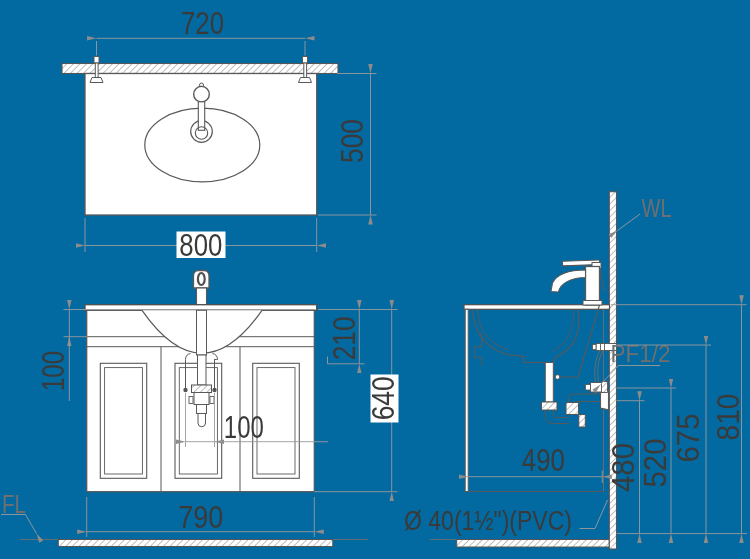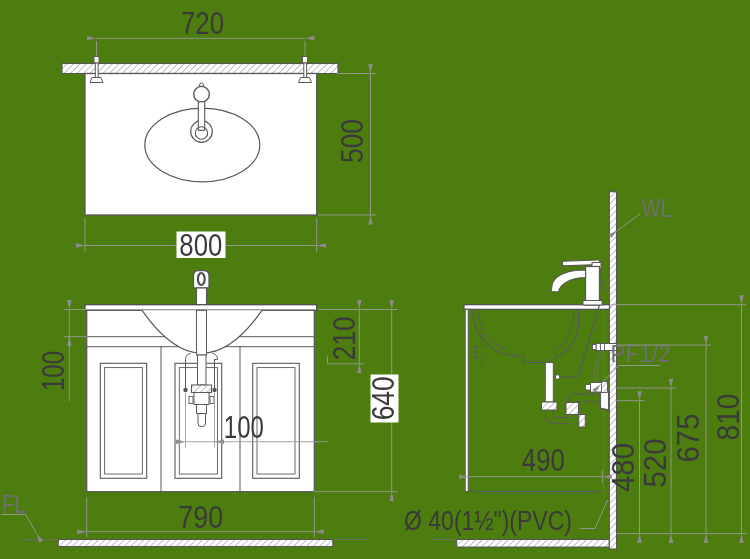--- a/index.html
+++ b/index.html
@@ -1,16 +1,16 @@
 <!DOCTYPE html>
 <html><head>
 <meta charset="utf-8">
 <style>
   html,body{margin:0;padding:0;background:#fff;}
-  .stage{position:relative;width:750px;height:559px;background:#4d7c0f;overflow:hidden;}
+  .stage{position:relative;width:750px;height:559px;background:#0369a1;overflow:hidden;}
   svg{display:block;}
   text{font-family:"Liberation Sans","DejaVu Sans",sans-serif;fill:#3a3a3a;}
   .dim{font-size:31px;}
   .note{font-size:27px;}
   .lbl{font-size:26px;fill:#6f6f6f;}
   .lblS{font-size:24px;fill:#6f6f6f;}
   .obj{stroke:#595959;fill:none;}
   .objW{stroke:#595959;fill:#ffffff;}
   .dln{stroke:#9b9b9b;stroke-width:0.9;fill:none;}
   .thin{stroke:#6e6e6e;stroke-width:0.9;fill:none;}

